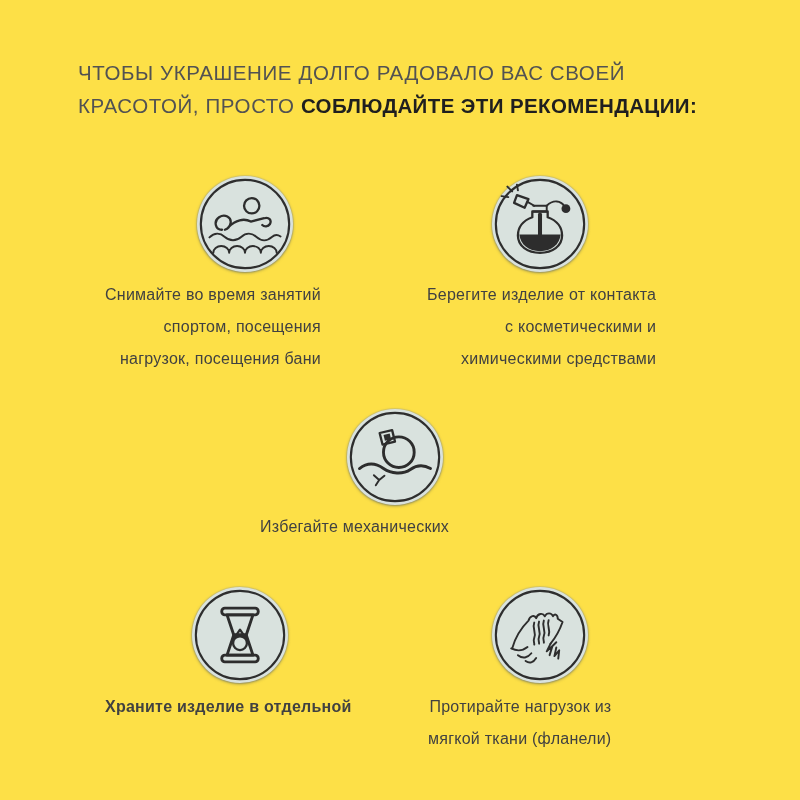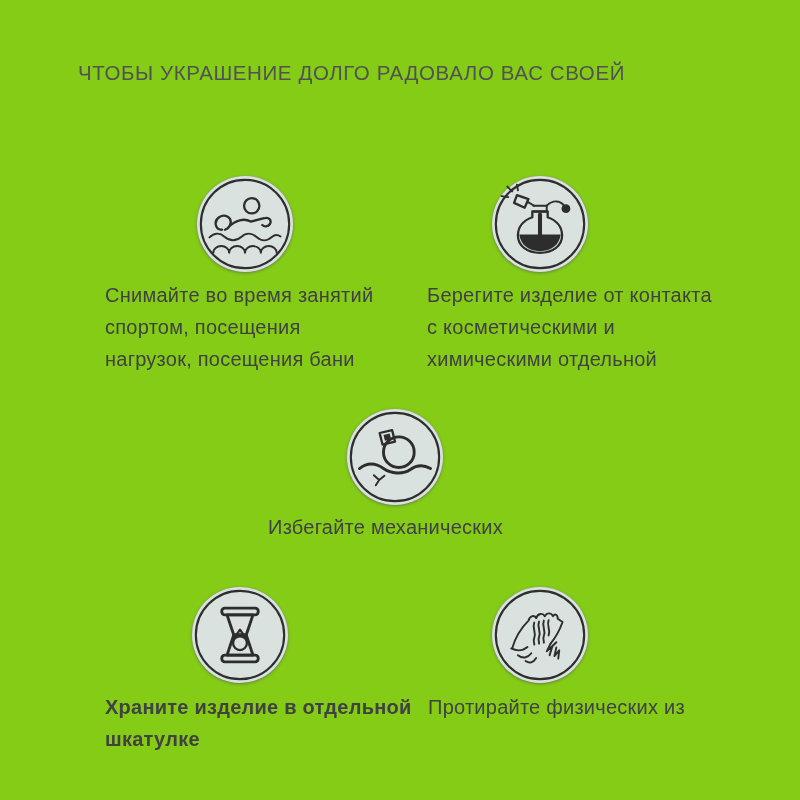--- a/index.html
+++ b/index.html
@@ -1,46 +1,47 @@
 <!DOCTYPE html>
 <html><head>
 <meta charset="utf-8">
 <style>
   html,body { margin:0; padding:0; }
   body { width:800px; height:800px; background:#ffffff; font-family:"Liberation Sans", sans-serif; }
-  #canvas { position:relative; width:800px; height:800px; background:#84cc16; overflow:hidden; }
+  #canvas { position:relative; width:800px; height:800px; background:#fde047; overflow:hidden; }
 
   
   .heading { position:absolute; left:78px; top:56px; width:680px;
              font-size:20.5px; line-height:33px; letter-spacing:0.6px;
              color:#525252; font-weight:400; }
   .heading .bold { color:#1f1f1f; font-weight:700; letter-spacing:0.4px; }
 
   
   .badge { position:absolute; width:96px; height:96px; border-radius:50%;
            background:#d9e2de;
            box-shadow: 0 1px 3px rgba(70,76,73,0.55), 0 0 0 1px rgba(165,172,168,0.28); }
   .badge svg { position:absolute; left:0; top:0; width:96px; height:96px; display:block; }
   .badge svg .st { fill:none; stroke:#2d2d2d; stroke-width:2.4; stroke-linecap:round; stroke-linejoin:round; }
   .badge svg .thick { stroke-width:3; }
   .badge svg .thin { stroke-width:2; }
   .badge svg .fl { fill:#2d2d2d; stroke:none; }
   .badge svg .ringline { fill:none; stroke:#2e2e2e; stroke-width:2.2; }
 
   
-  .caption { position:absolute; font-size:20px; line-height:32px; color:#414141; letter-spacing:0.25px; }
+  .caption { position:absolute; font-size:16px; line-height:32px; color:#414141; letter-spacing:0.25px;text-align:right; }
   .caption div { white-space:nowrap; }
 </style>
 </head>
 <body>
 
 <div id="canvas">
 
   <div class="heading">
     <div>ЧТОБЫ УКРАШЕНИЕ ДОЛГО РАДОВАЛО ВАС СВОЕЙ</div>
+    <div><span>КРАСОТОЙ, ПРОСТО </span><span class="bold">СОБЛЮДАЙТЕ ЭТИ РЕКОМЕНДАЦИИ:</span></div>
   </div>
 
   <div class="badge" style="left:197px; top:176px;">
     <svg viewBox="0 0 100 100" aria-hidden="true">
       <circle class="ringline" cx="50" cy="50" r="46"></circle>
       <circle class="st" cx="57" cy="31" r="8"></circle>
       <path class="st" d="M26,56 C19,56 17,47 23,43 C29,39 36,43 35,49 C34.5,52 32,55 29,56 M33,53 C40,46 49,43.5 56,47.5 L70,44 C75,42.5 78,46 76,50 C74,53 70,53 68,51"></path>
       <path class="st thin" d="M13,64 C18,59 24,59 29,63.5 C34,68 41,68 46,63.5 C51,59 57,59 62,63.5 C67,68 73,68 78,63.5 C81,61 84,61 87,63"></path>
       <path class="st thin" d="M17,80 a8.2,7 0 0 1 16.5,0 a8.2,7 0 0 1 16.5,0 a8.2,7 0 0 1 16.5,0 a8.2,7 0 0 1 16.5,0"></path>
     </svg>
@@ -102,29 +103,29 @@
 
   <div class="caption" style="left:105px; top:279px;">
     <div>Снимайте во время занятий</div>
     <div>спортом, посещения</div>
     <div>нагрузок, посещения бани</div>
   </div>
 
   <div class="caption" style="left:427px; top:279px;">
     <div>Берегите изделие от контакта</div>
     <div>с косметическими и</div>
-    <div>химическими отдельной</div>
+    <div>химическими средствами</div>
   </div>
 
-  <div class="caption" style="left:268px; top:511px;">
+  <div class="caption" style="left:260px; top:511px;">
     <div>Избегайте механических</div>
   </div>
 
   <div class="caption" style="left:105px; top:691px;font-weight:bold;">
     <div>Храните изделие в отдельной</div>
-    <div>шкатулке</div>
   </div>
 
   <div class="caption" style="left:428px; top:691px;">
-    <div>Протирайте физических из</div>
+    <div>Протирайте нагрузок из</div>
+    <div>мягкой ткани (фланели)</div>
   </div>
 
 </div>
 
 </body></html>

